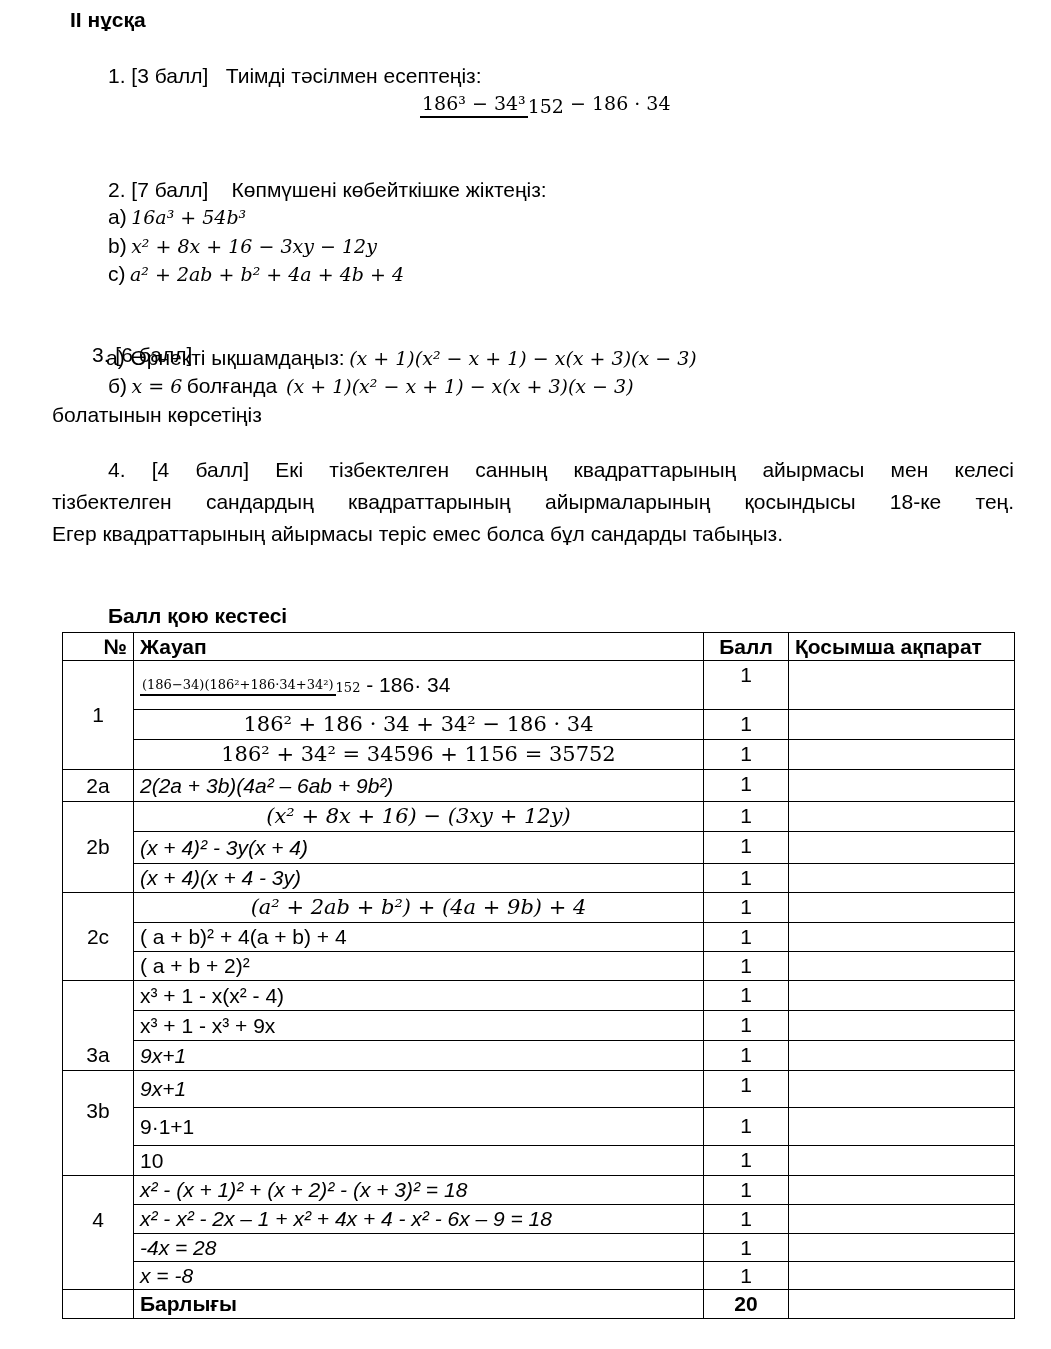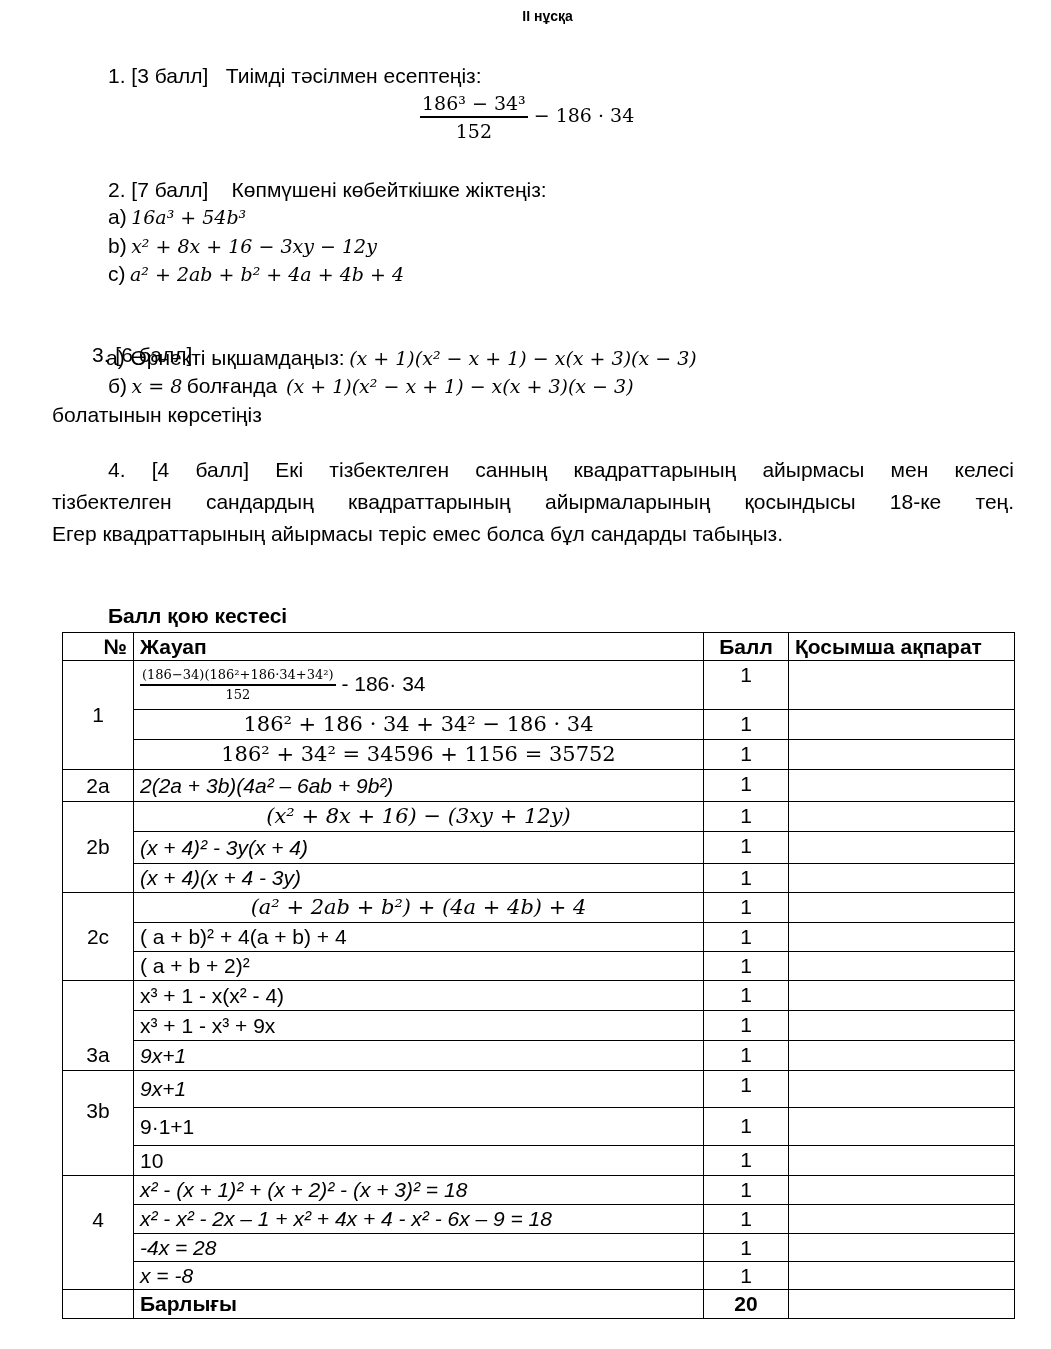--- a/index.html
+++ b/index.html
@@ -2,22 +2,22 @@
 <html><head>
 <meta charset="utf-8">
 <style>
   html, body { margin: 0; padding: 0; background: #ffffff; }
   body { width: 1051px; height: 1349px; position: relative; overflow: hidden;
          font-family: "Liberation Sans", sans-serif; color: #000; }
   .abs { position: absolute; white-space: nowrap; }
   .t { font-size: 21px; }
   .m { font-family: "DejaVu Serif", "Liberation Serif", serif; font-size: 19px; }
   .mi { font-style: italic; }
-  .title { left: 0; right: 0; top: 8px; text-align: center; font-weight: bold; font-size: 14px; padding-left: 44px; }
-  .frac { display: inline-flex; flex-direction: column; align-items: center; vertical-align: middle; }
+  .title { left: 0; right: 0; top: 8px; font-weight: bold; font-size: 21px; padding-left: 70px; }
+  .frac { display: inline-flex; flex-direction: row; align-items: center; vertical-align: middle; }
   .frac .num { border-bottom: 2px solid #000; padding: 0 2px 2px 2px; }
   .frac .den { padding-top: 2px; }
 
   
   .tbl-caption { left: 108px; top: 604px; font-size: 21px; font-weight: bold; }
   table.score { position: absolute; left: 62px; top: 632px; border-collapse: collapse; table-layout: fixed; width: 952px; }
   table.score td, table.score th { border: 1.5px solid #000; padding: 0 6px; font-size: 21px; vertical-align: middle; line-height: 1.1; }
   table.score th { font-weight: bold; height: 27px; }
   col.c-no { width: 71px; } col.c-ans { width: 570px; } col.c-pts { width: 85px; } col.c-info { width: 226px; }
   td.no { text-align: center; }
@@ -59,21 +59,21 @@
   <span class="t">c)</span>
   <span class="m mi">a² + 2ab + b² + 4a + 4b + 4</span>
 </div>
 
 <div class="abs t" style="left:92px; top:318px;margin-top:25px;">3. [6 балл]</div>
 <div class="abs" style="left:106px; top:346px;">
   <span class="t">а) Өрнекті ықшамдаңыз:</span>
   <span class="m mi">(x + 1)(x² − x + 1) − x(x + 3)(x − 3)</span>
 </div>
 <div class="abs" style="left:108px; top:374px; width:906px; display:flex; justify-content:space-between;">
-  <span><span class="t">б)</span> <span class="m mi">x = 8</span> <span class="t">болғанда</span>&nbsp;&nbsp;<span class="m mi">(x + 1)(x² − x + 1) − x(x + 3)(x − 3)</span></span>
+  <span><span class="t">б)</span> <span class="m mi">x = 6</span> <span class="t">болғанда</span>&nbsp;&nbsp;<span class="m mi">(x + 1)(x² − x + 1) − x(x + 3)(x − 3)</span></span>
 </div>
 <div class="abs t" style="left:52px; top:403px;">болатынын көрсетіңіз</div>
 
 <div class="abs t" style="left:108px; top:458px; width:906px; text-align:justify; text-align-last:justify;">4. [4 балл]  Екі тізбектелген санның квадраттарының айырмасы мен келесі</div>
 <div class="abs t" style="left:52px; top:490px; width:962px; text-align:justify; text-align-last:justify;">тізбектелген сандардың квадраттарының айырмаларының қосындысы 18-ке тең.</div>
 <div class="abs t" style="left:52px; top:522px;">Егер квадраттарының айырмасы теріс емес болса бұл сандарды табыңыз.</div>
 
 <div class="abs tbl-caption">Балл қою кестесі</div>
 
 <table class="score">
@@ -135,21 +135,21 @@
       <td></td>
     </tr>
     <tr style="height:29px;">
       <td class="ans ital">(x + 4)(x + 4 - 3y)</td>
       <td class="pts">1</td>
       <td></td>
     </tr>
 
     <tr style="height:30px;">
       <td class="no" rowspan="3">2c</td>
-      <td class="ans center m mi">(a² + 2ab + b²) + (4a + 4b) + 4</td>
+      <td class="ans center m mi">(a² + 2ab + b²) + (4a + 9b) + 4</td>
       <td class="pts">1</td>
       <td></td>
     </tr>
     <tr style="height:29px;">
       <td class="ans">( a + b)² + 4(a + b) + 4</td>
       <td class="pts">1</td>
       <td></td>
     </tr>
     <tr style="height:29px;">
       <td class="ans">( a + b + 2)²</td>

